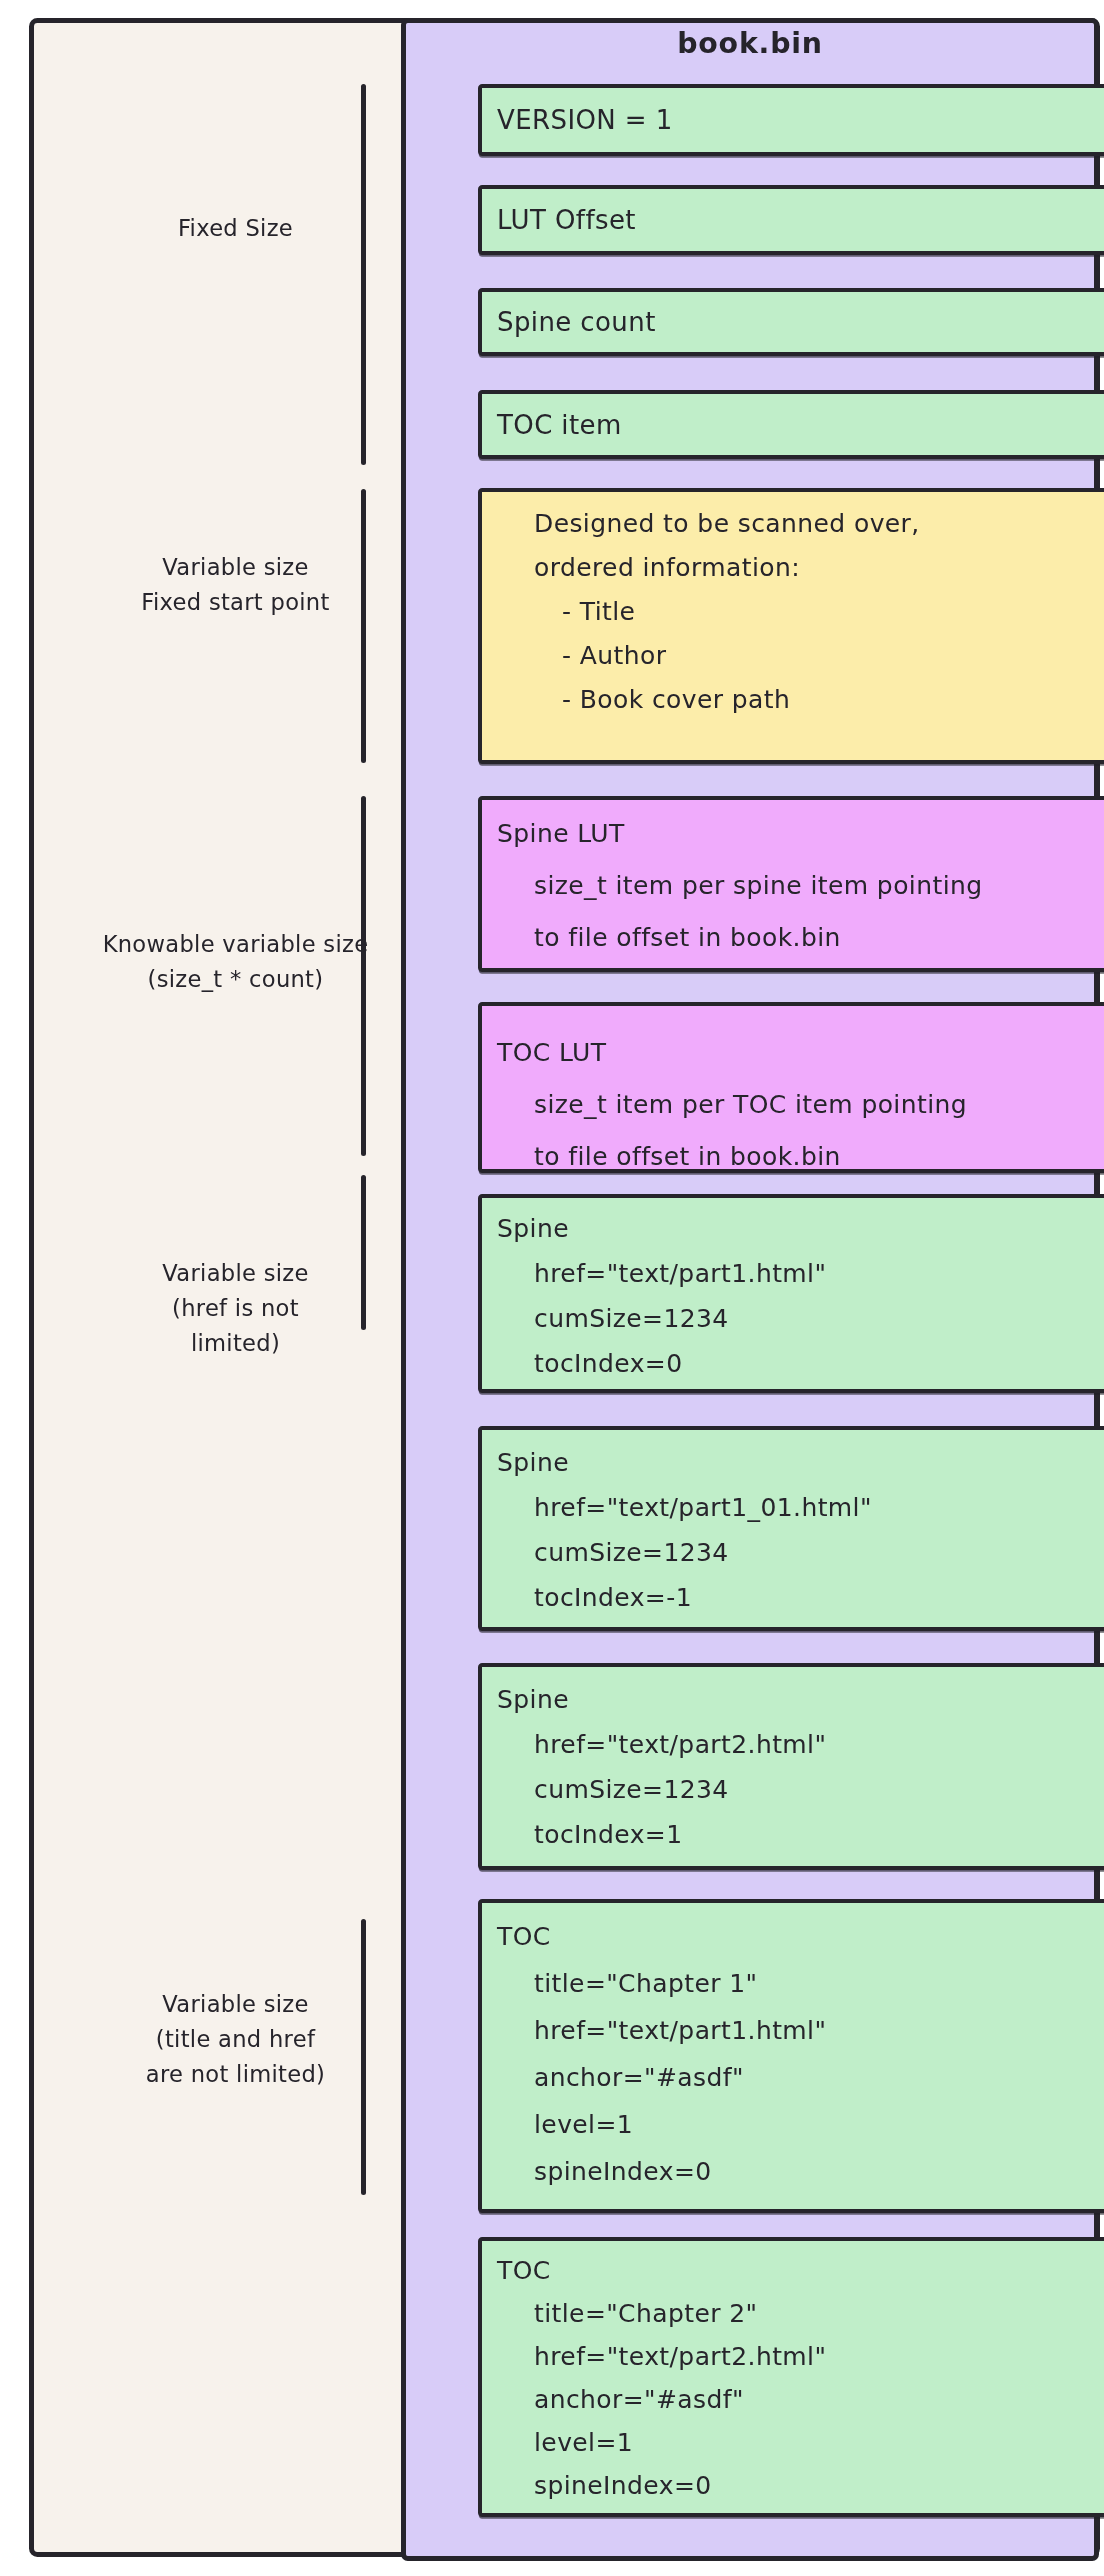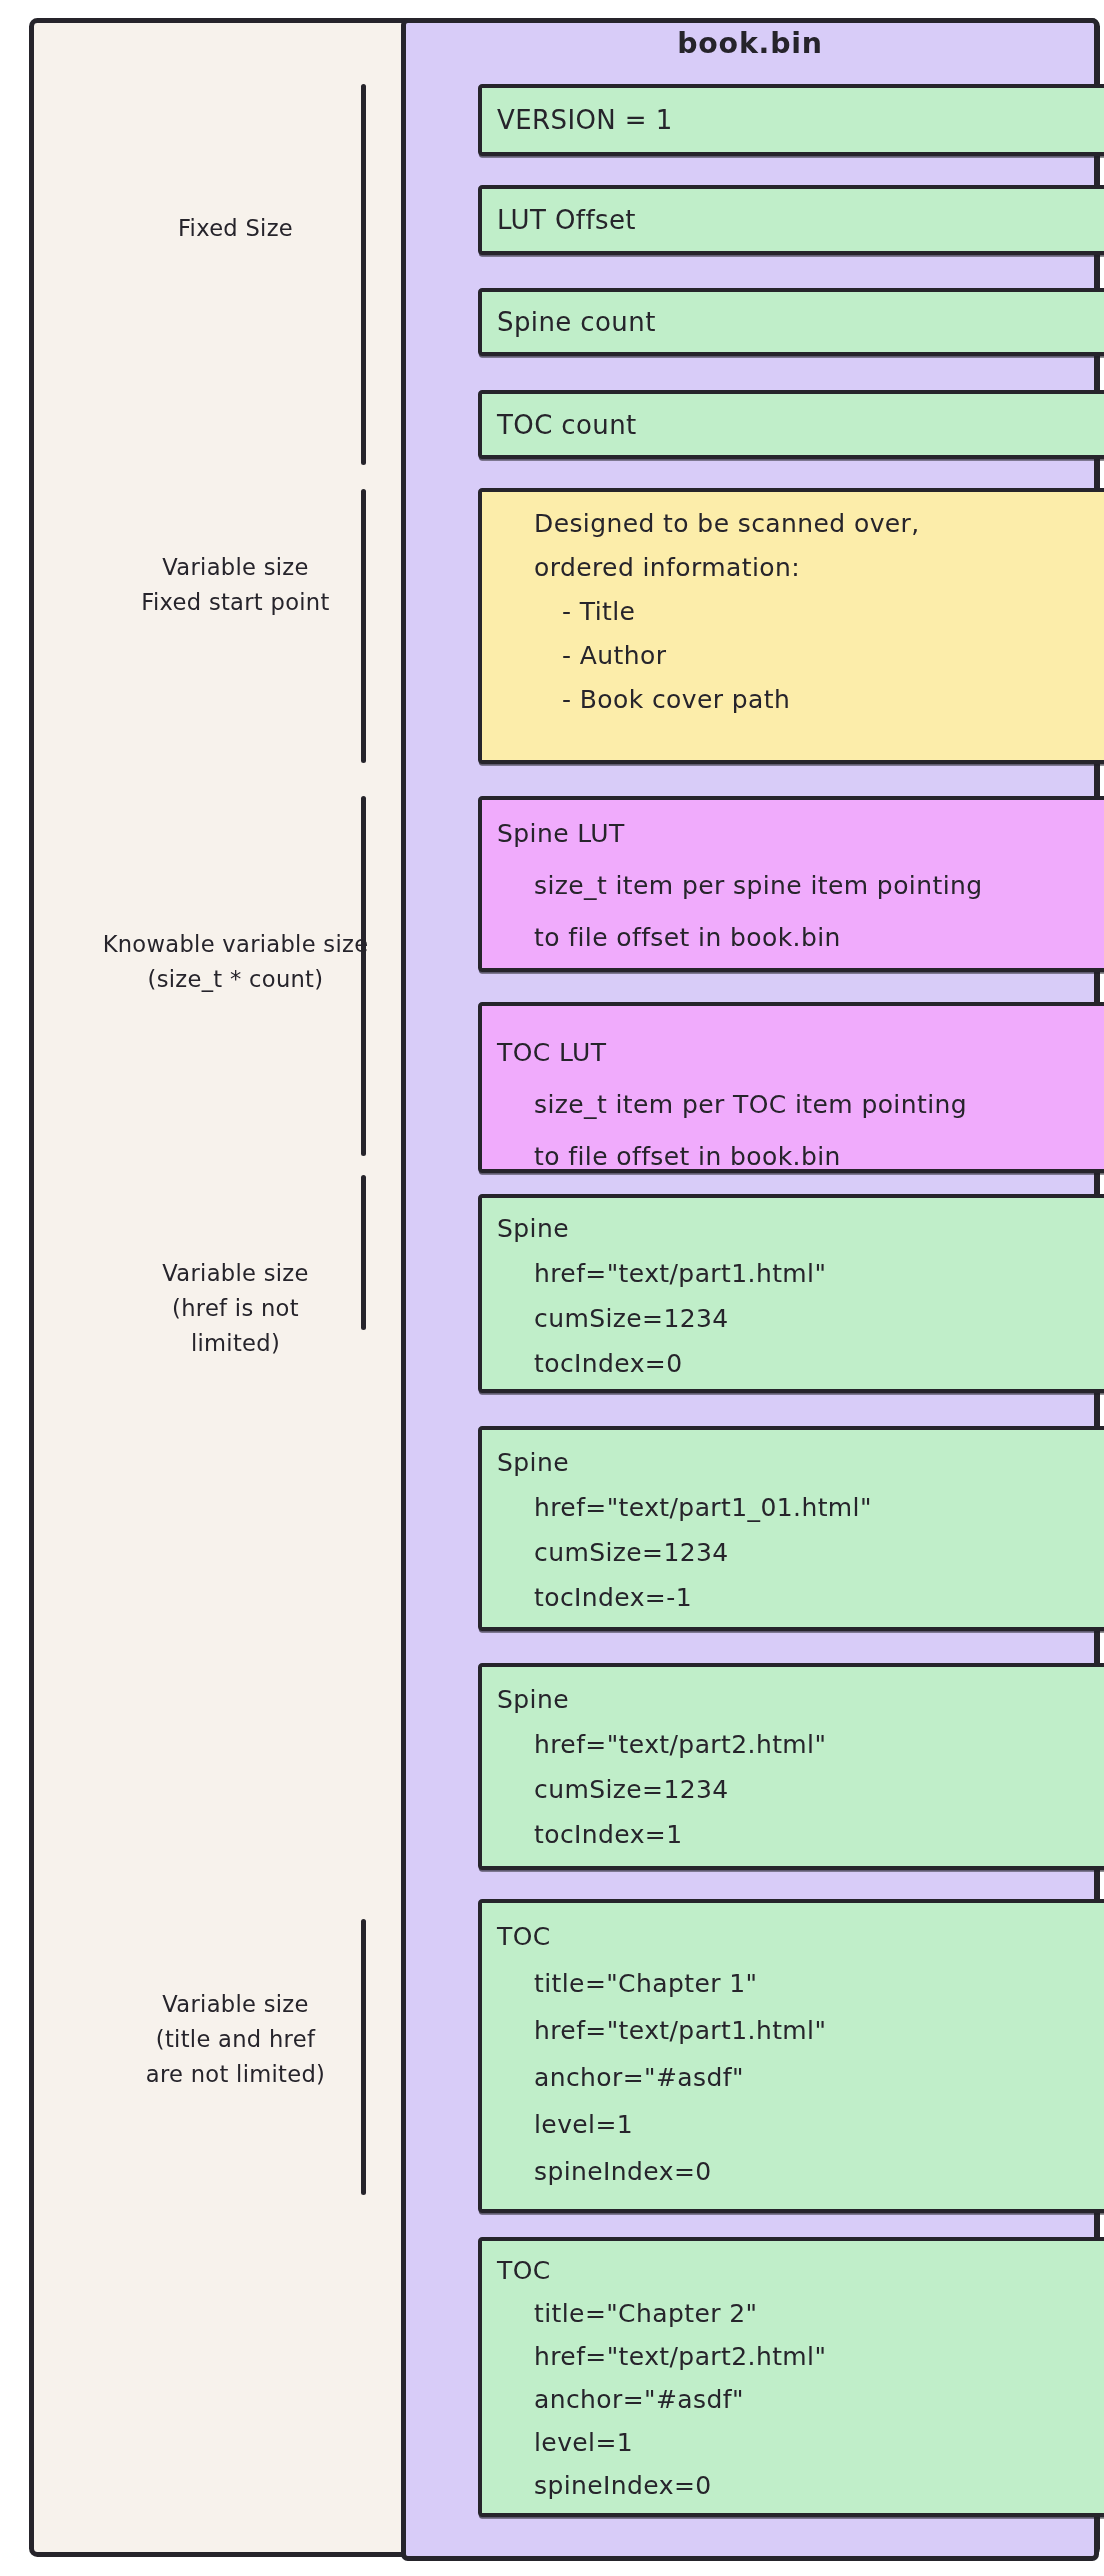--- a/index.html
+++ b/index.html
@@ -127,21 +127,21 @@
 
   <div class="block green single b2">
     <span class="line">LUT Offset</span>
   </div>
 
   <div class="block green single b3">
     <span class="line">Spine count</span>
   </div>
 
   <div class="block green single b4">
-    <span class="line">TOC count</span>
+    <span class="line">TOC item</span>
   </div>
 
   <div class="block yellow b5">
     <span class="line i1">Designed to be scanned over,</span>
     <span class="line i1">ordered information:</span>
     <span class="line i2">- Title</span>
     <span class="line i2">- Author</span>
     <span class="line i2">- Book cover path</span>
   </div>
 

